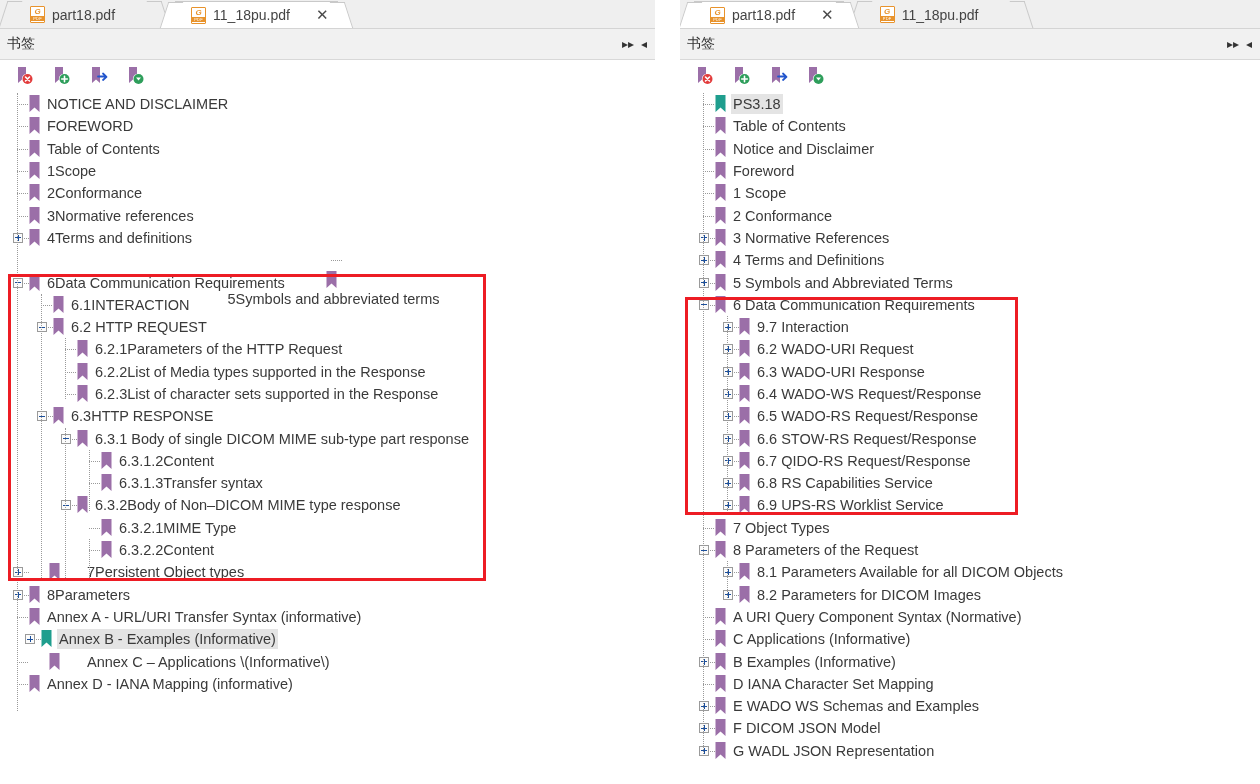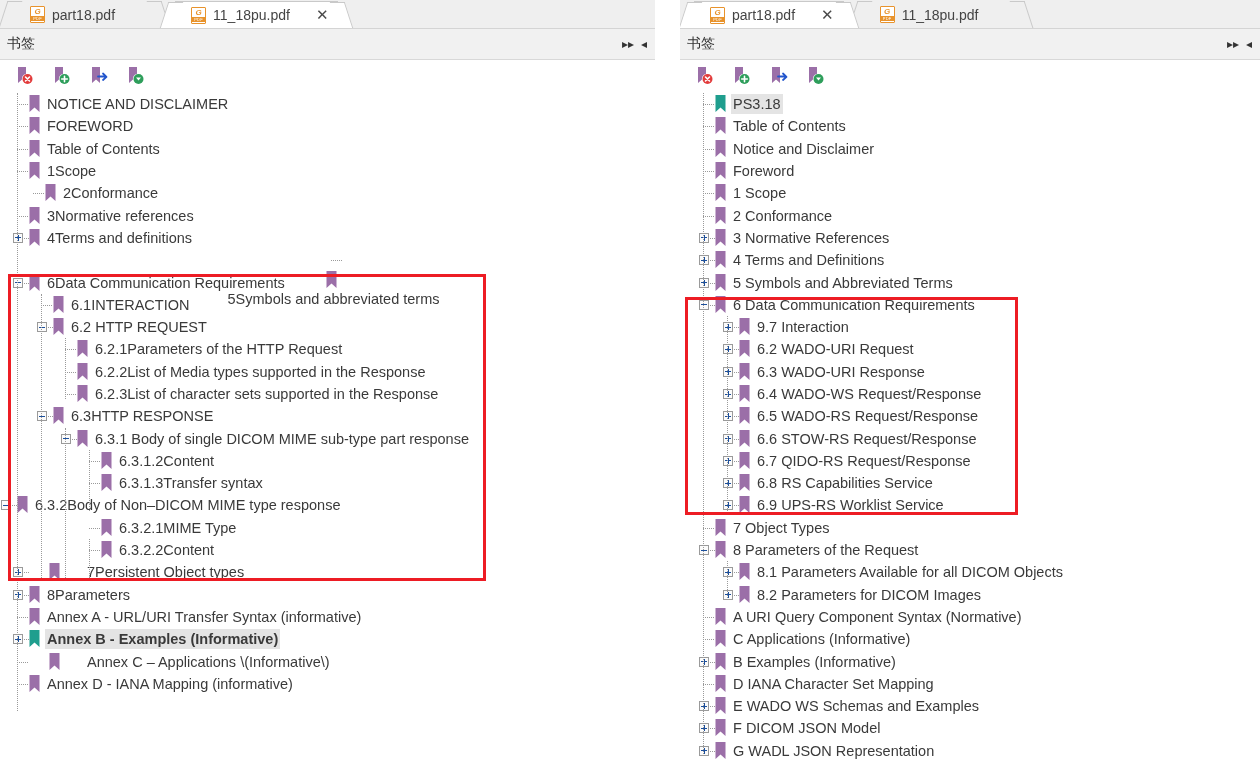--- a/index.html
+++ b/index.html
@@ -198,21 +198,21 @@
         <span class="tw leaf">
           <span class="elbow"></span>
         </span>
         <span class="bm">
           <svg width="13" height="18" viewBox="0 0 13 18">
             <path d="M1.5 0 H11.5 V17 L6.5 12.6 L1.5 17 Z" fill="#9b6fa8"></path>
           </svg>
         </span>
         <span class="lbl">1Scope</span>
       </div>
-      <div class="row" style="padding-left: 28px;">
+      <div class="row" style="padding-left: 12px;">
         <span class="tw leaf">
           <span class="elbow"></span>
         </span>
         <span class="bm">
           <svg width="13" height="18" viewBox="0 0 13 18">
             <path d="M1.5 0 H11.5 V17 L6.5 12.6 L1.5 17 Z" fill="#9b6fa8"></path>
           </svg>
         </span>
         <span class="lbl">2Conformance</span>
       </div>
@@ -357,21 +357,21 @@
         <span class="tw leaf">
           <span class="elbow"></span>
         </span>
         <span class="bm">
           <svg width="13" height="18" viewBox="0 0 13 18">
             <path d="M1.5 0 H11.5 V17 L6.5 12.6 L1.5 17 Z" fill="#9b6fa8"></path>
           </svg>
         </span>
         <span class="lbl">6.3.1.3Transfer syntax</span>
       </div>
-      <div class="row" style="">
+      <div class="row" style="padding-left: 60px;">
         <span class="tw">
           <span class="box "></span>
           <span class="dotline"></span>
         </span>
         <span class="bm">
           <svg width="13" height="18" viewBox="0 0 13 18">
             <path d="M1.5 0 H11.5 V17 L6.5 12.6 L1.5 17 Z" fill="#9b6fa8"></path>
           </svg>
         </span>
         <span class="lbl">6.3.2Body of Non–DICOM MIME type response</span>
@@ -426,21 +426,21 @@
         <span class="tw leaf">
           <span class="elbow"></span>
         </span>
         <span class="bm">
           <svg width="13" height="18" viewBox="0 0 13 18">
             <path d="M1.5 0 H11.5 V17 L6.5 12.6 L1.5 17 Z" fill="#9b6fa8"></path>
           </svg>
         </span>
         <span class="lbl">Annex A - URL/URI Transfer Syntax (informative)</span>
       </div>
-      <div class="row sel" style="padding-left: 12px; font-weight: bold;">
+      <div class="row sel" style="padding-left: 24px;">
         <span class="tw">
           <span class="box plus"></span>
           <span class="dotline"></span>
         </span>
         <span class="bm">
           <svg width="13" height="18" viewBox="0 0 13 18">
             <path d="M1.5 0 H11.5 V17 L6.5 12.6 L1.5 17 Z" fill="#1f9e8e"></path>
           </svg>
         </span>
         <span class="lbl">Annex B - Examples (Informative)</span>

